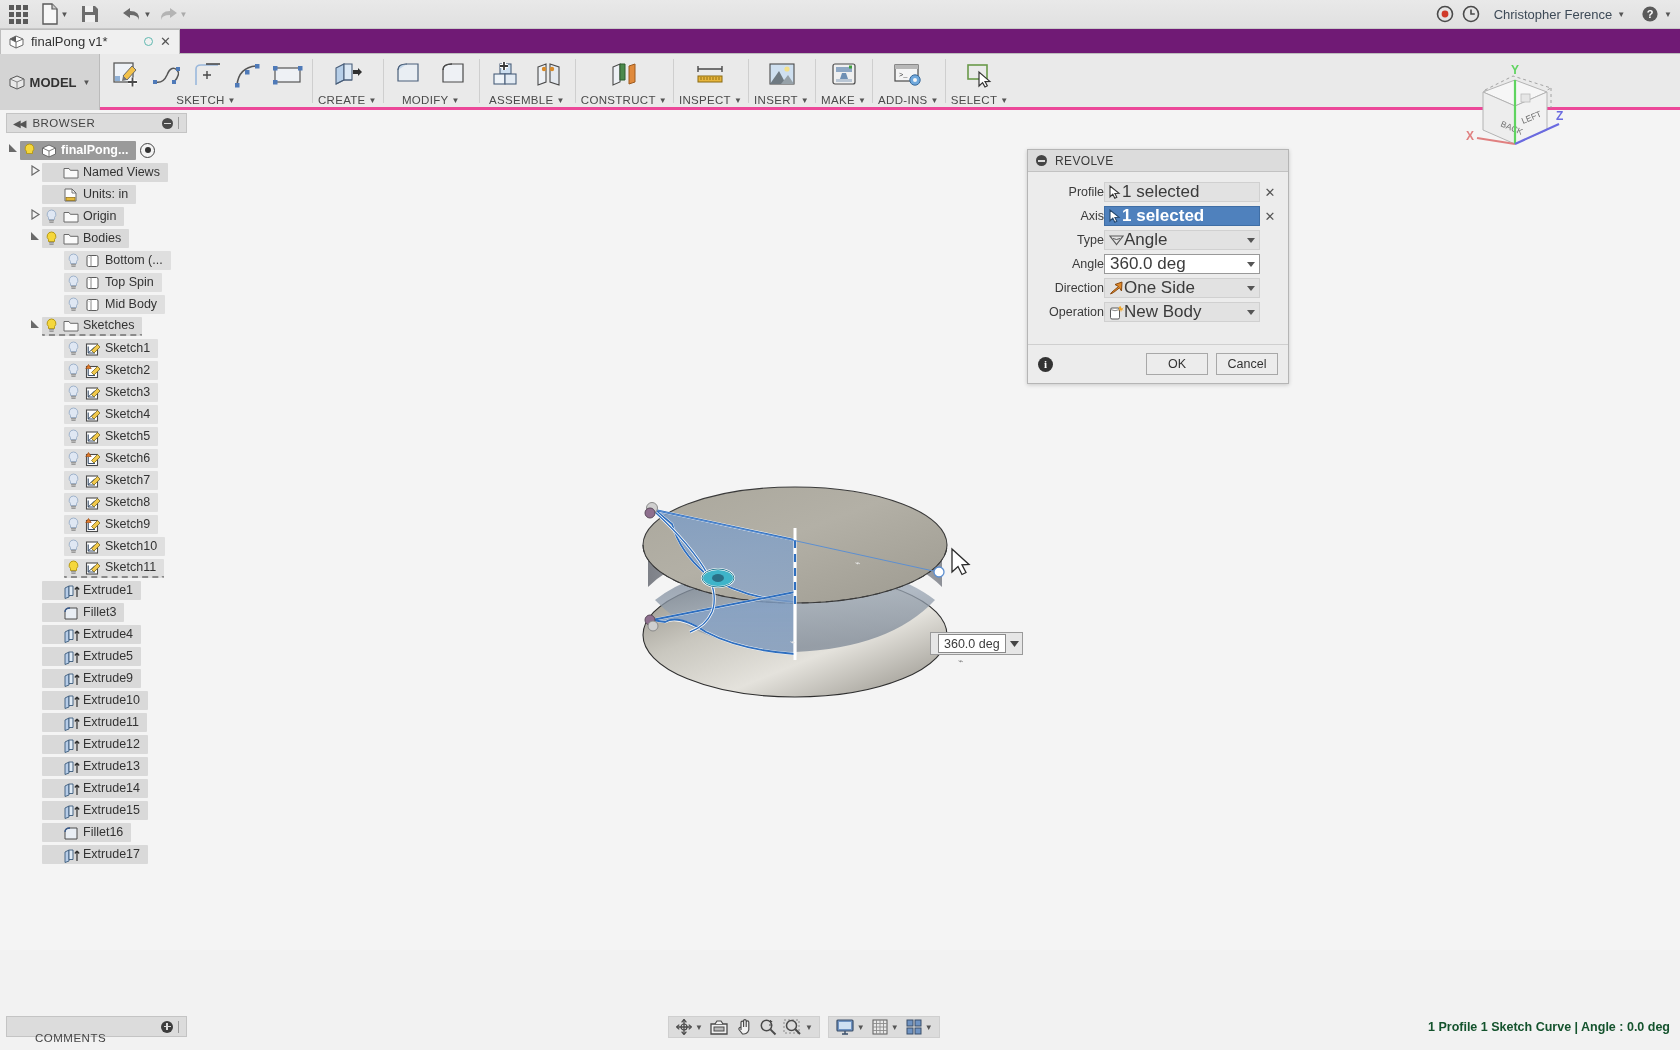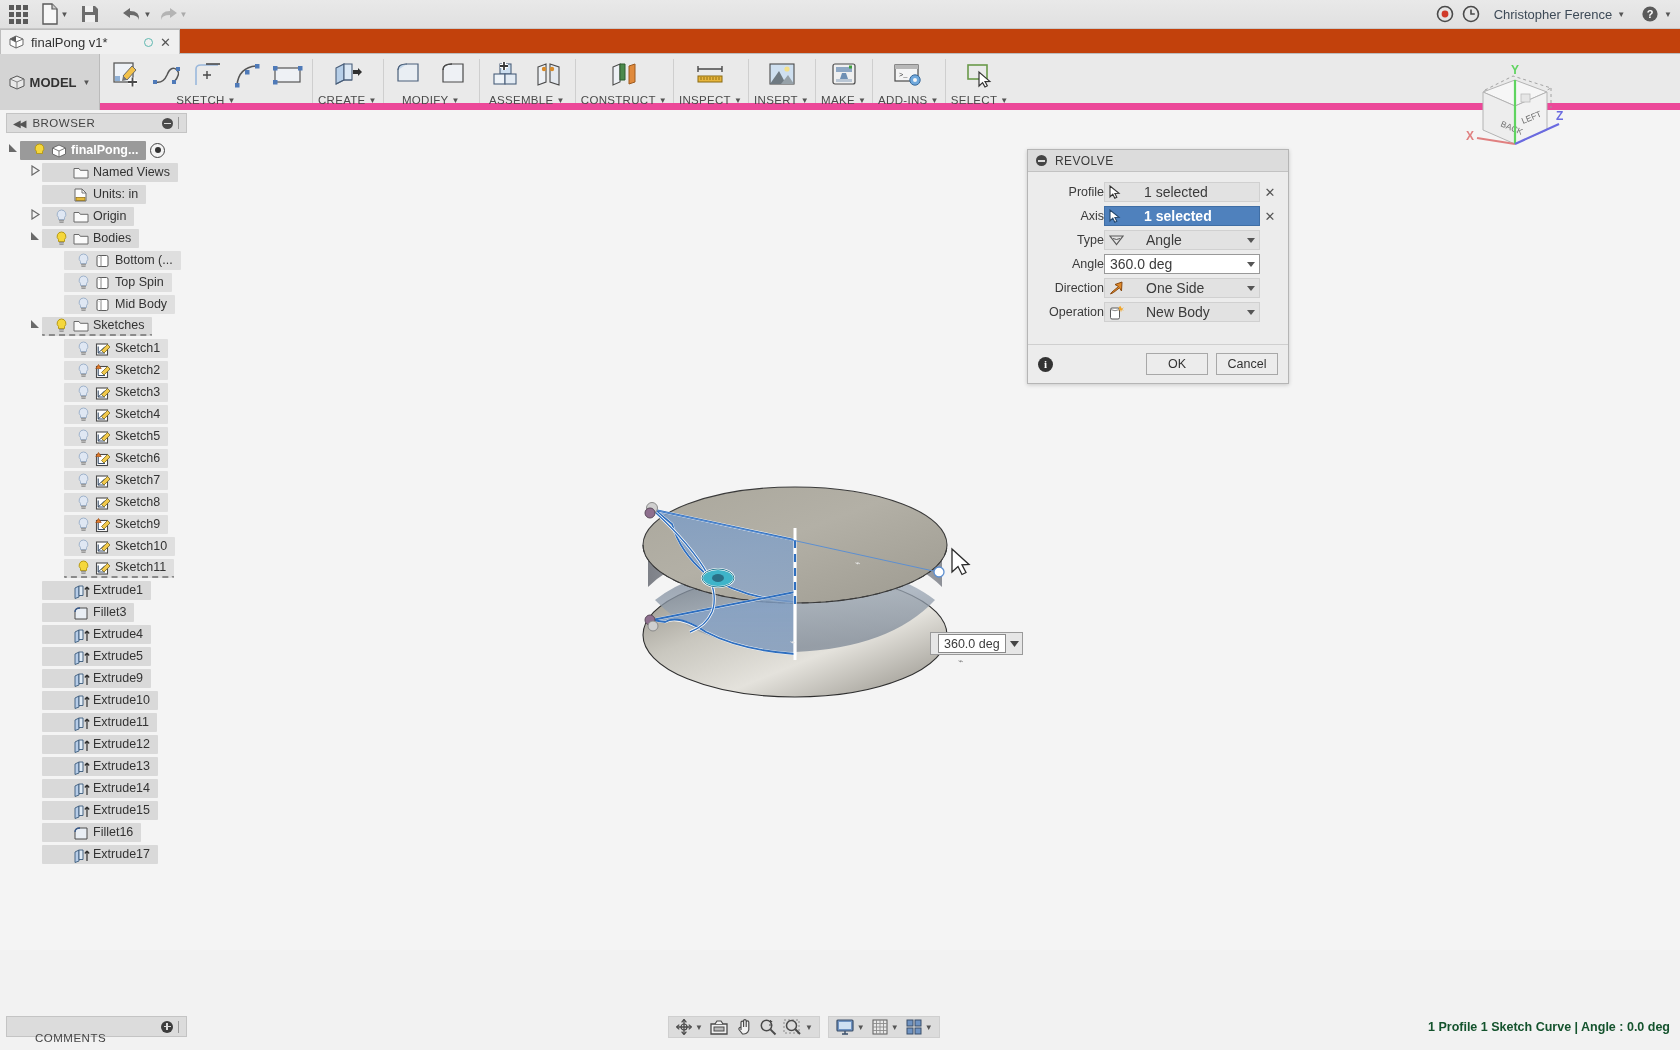--- a/index.html
+++ b/index.html
@@ -30,43 +30,43 @@
   .qright { margin-left: auto; display: flex; align-items: center; padding-right: 8px; }
   .username { font-size: 13px; color: #3d4a57; margin: 0 4px 0 10px; }
 
   
   .grid9 { display: grid; grid-template-columns: repeat(3,5px); grid-gap: 2px; }
   .grid9 i { width: 5px; height: 5px; background: #5a5a5a; display: block; }
 
   
   .tabrow {
     position: absolute; left: 0; top: 29px; width: 1680px; height: 25px;
-    background: #c2410c; border-bottom: 1px solid #bdbdbd;
-    display: flex; align-items: flex-start;
+    background: #701a75; border-bottom: 1px solid #bdbdbd;
+    display: flex; align-items: center;
   }
   .doctab {
     height: 25px; min-width: 180px; background: #f0f0f0;
     border: 1px solid #bdbdbd; border-bottom: none;
     display: flex; align-items: center; gap: 7px; padding: 0 8px;
     font-size: 13px; color: #333;
   }
   .tabcube {
     width: 15px; height: 14px; position: relative;
   }
   .tabtitle { flex: 1; font-size: 13px; }
   .tab-dot {
     width: 9px; height: 9px; border-radius: 50%;
     border: 1.4px solid #5fb8b0;
   }
   .tab-x { font-size: 13px; color: #555; line-height: 1; }
 
   
   .ribbon {
     position: absolute; left: 0; top: 54px; width: 1680px; height: 56px;
-    background: #eaeaea; border-bottom: 7px solid #ec4899;
+    background: #eaeaea; border-bottom: 3px solid #ec4899;
     display: flex; align-items: flex-start;
   }
   .mode-btn {
     width: 100px; height: 56px; background: #d4d4d4;
     border-right: 1px solid #bbb;
     display: flex; align-items: center; justify-content: center;
     gap: 5px; font-size: 13px; font-weight: bold; color: #333;
   }
   .rgroup {
     height: 56px; display: flex; flex-direction: column;
@@ -109,21 +109,21 @@
   .tree {
     position: absolute; left: 6px; top: 139px; width: 190px;
     display: flex; flex-direction: column;
   }
   .trow {
     height: 22px; display: flex; align-items: center; font-size: 12.5px;
     color: #333; white-space: nowrap;
   }
   .trow .pill {
     display: flex; align-items: center; gap: 5px;
-    background: #d9d9d9; border-radius: 1px; padding: 1px 8px 1px 13px;
+    background: #d9d9d9; border-radius: 1px; padding: 1px 8px 1px 3px;
     height: 19px;
   }
   .trow .pill.sel { background: #9a9a9a; color: #fff; font-weight: bold; }
   .trow .pill.light { background: #dfdfdf; }
   .arrow-c, .arrow-o {
     width: 14px; display: inline-block; text-align: center; flex: none;
   }
   .bulb { width: 13px; height: 15px; flex: none; }
   .folder { width: 15px; height: 13px; flex: none; }
   .tname { font-size: 12.5px; }
@@ -161,22 +161,22 @@
   }
   .dlg-min::after {
     content: ""; position: absolute; left: 2px; top: 5px;
     width: 7px; height: 1.5px; background: #dcdcdc;
   }
   .dlg-body { padding: 8px 10px 10px 14px; }
   .frow { display: flex; align-items: center; height: 24px; margin-bottom: 0px; }
   .flabel { width: 62px; font-size: 12.5px; color: #3b3b3b; text-align: right; }
   .fctrl {
     flex: 1; height: 20px; background: #e2e2e2; border: 1px solid #d0d0d0;
-    display: flex; align-items: center; gap: 22px; padding: 0 4px;
-    font-size: 14px; position: relative;
+    display: flex; align-items: center; gap: 0; padding: 0 4px;
+    font-size: 17px; position: relative;
   }
   .fctrl.selected { background: #4f81bd; border-color: #3f6ea5; color: #fff; font-weight: bold; }
   .fctrl.input {
     background: #fff; border: 1px solid #999; padding-left: 5px;
   }
   .fctrl.dd::after {
     content: ""; position: absolute; right: 4px; top: 7px;
     border-left: 4px solid transparent; border-right: 4px solid transparent;
     border-top: 5px solid #555;
   }

